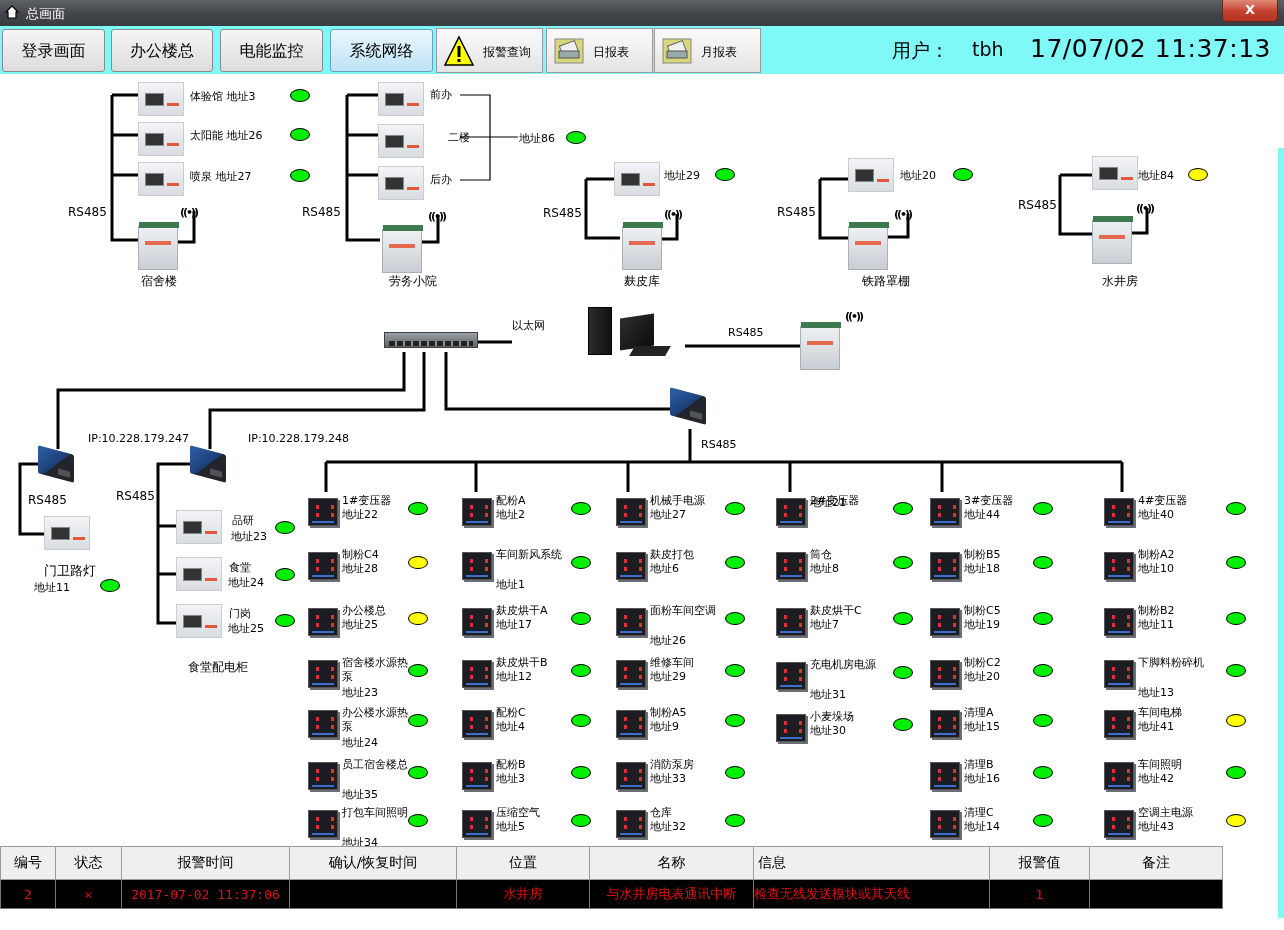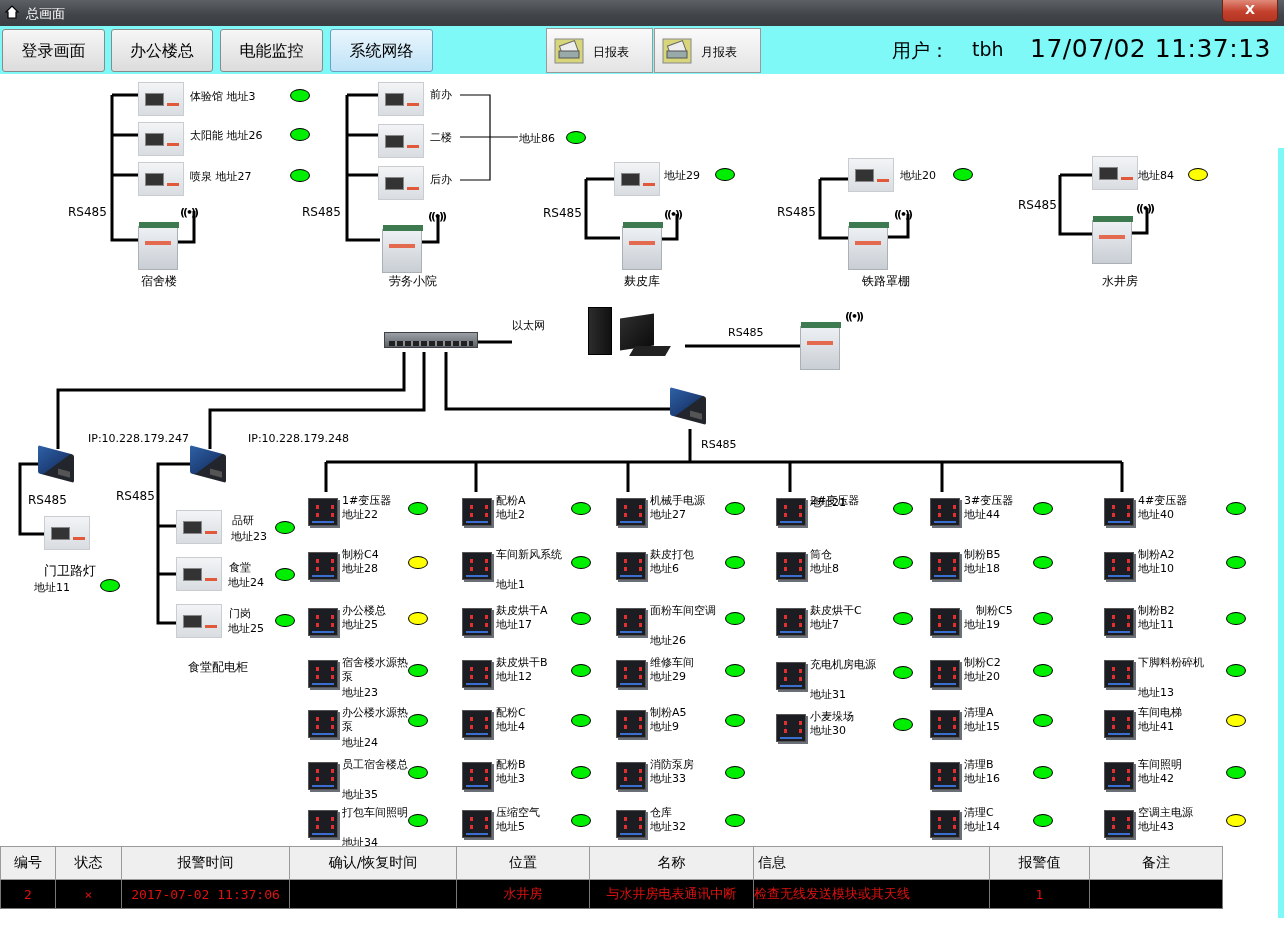--- a/index.html
+++ b/index.html
@@ -60,20 +60,28 @@
   <span class="ttl">总画面</span>
   <div class="closebtn">X</div>
 </div>
 
 <div class="toolbar">
   <div class="navbtn" style="left:2px;width:103px">登录画面</div>
   <div class="navbtn" style="left:111px;width:102px">办公楼总</div>
   <div class="navbtn" style="left:220px;width:103px">电能监控</div>
   <div class="navbtn active" style="left:330px;width:103px">系统网络</div>
 
+  <div class="iconbtn" style="left:436px">
+    <svg width="32" height="32" viewBox="0 0 32 32">
+        <path d="M16 2 L30 30 L2 30 Z" fill="#ffff00" stroke="#000" stroke-width="1.5"></path>
+        <rect x="14.5" y="11" width="3" height="11" fill="#000"></rect>
+        <rect x="14.5" y="24" width="3" height="3" fill="#000"></rect>
+      </svg>
+    <span class="lbl">报警查询</span>
+  </div>
   <div class="iconbtn" style="left:654px">
     <svg width="32" height="30" viewBox="0 0 32 30">
         <rect x="2" y="4" width="28" height="24" fill="#d8d67a" stroke="#888"></rect>
         <rect x="8" y="8" width="16" height="12" fill="#eee" stroke="#666" transform="rotate(-20 16 14)"></rect>
         <rect x="6" y="16" width="20" height="7" fill="#9aa" stroke="#555"></rect>
       </svg>
     <span class="lbl">月报表</span>
   </div>
   <div class="iconbtn" style="left:546px">
     <svg width="32" height="30" viewBox="0 0 32 30">
@@ -137,21 +145,21 @@
   <span class="t" style="left:190px;top:96px">喷泉     地址27</span>
   <div class="led ok" style="left:290px;top:95px"></div>
   <span class="cap" style="left:68px;top:131px">RS485</span>
   <div class="gateway" style="left:138px;top:152px"></div>
   <span class="antenna" style="left:180px;top:132px">((•))</span>
   <span class="cap" style="left:141px;top:199px">宿舍楼</span>
 
   <div class="meter" style="left:378px;top:8px"></div>
   <span class="t" style="left:430px;top:14px">前办</span>
   <div class="meter" style="left:378px;top:50px"></div>
-  <span class="t" style="left:430px;top:57px">二楼</span>
+  <span class="t" style="left:448px;top:57px">二楼</span>
   <div class="meter" style="left:378px;top:92px"></div>
   <span class="t" style="left:430px;top:99px">后办</span>
   <span class="t" style="left:519px;top:58px">地址86</span>
   <div class="led ok" style="left:566px;top:57px"></div>
   <span class="cap" style="left:302px;top:131px">RS485</span>
   <div class="gateway" style="left:382px;top:155px"></div>
   <span class="antenna" style="left:428px;top:136px">((•))</span>
   <span class="cap" style="left:389px;top:199px">劳务小院</span>
 
   <div class="meter" style="left:614px;top:88px"></div>
@@ -322,21 +330,21 @@
       <div class="led ok" style="left: 893px; top: 644px;"></div>
       <div class="panel" style="left: 930px; top: 424px;"></div>
       <span class="t" style="left: 964px; top: 420px; max-width: 72px; white-space: normal;">3#变压器</span>
       <span class="t" style="left: 964px; top: 434px;">地址44</span>
       <div class="led ok" style="left: 1033px; top: 428px;"></div>
       <div class="panel" style="left: 930px; top: 478px;"></div>
       <span class="t" style="left: 964px; top: 474px; max-width: 72px; white-space: normal;">制粉B5</span>
       <span class="t" style="left: 964px; top: 488px;">地址18</span>
       <div class="led ok" style="left: 1033px; top: 482px;"></div>
       <div class="panel" style="left: 930px; top: 534px;"></div>
-      <span class="t" style="left: 964px; top: 530px; max-width: 72px; white-space: normal; margin-left: 12px;">制粉C5</span>
+      <span class="t" style="left: 964px; top: 530px; max-width: 72px; white-space: normal;">制粉C5</span>
       <span class="t" style="left: 964px; top: 544px;">地址19</span>
       <div class="led ok" style="left: 1033px; top: 538px;"></div>
       <div class="panel" style="left: 930px; top: 586px;"></div>
       <span class="t" style="left: 964px; top: 582px; max-width: 72px; white-space: normal;">制粉C2</span>
       <span class="t" style="left: 964px; top: 596px;">地址20</span>
       <div class="led ok" style="left: 1033px; top: 590px;"></div>
       <div class="panel" style="left: 930px; top: 636px;"></div>
       <span class="t" style="left: 964px; top: 632px; max-width: 72px; white-space: normal;">清理A</span>
       <span class="t" style="left: 964px; top: 646px;">地址15</span>
       <div class="led ok" style="left: 1033px; top: 640px;"></div>

